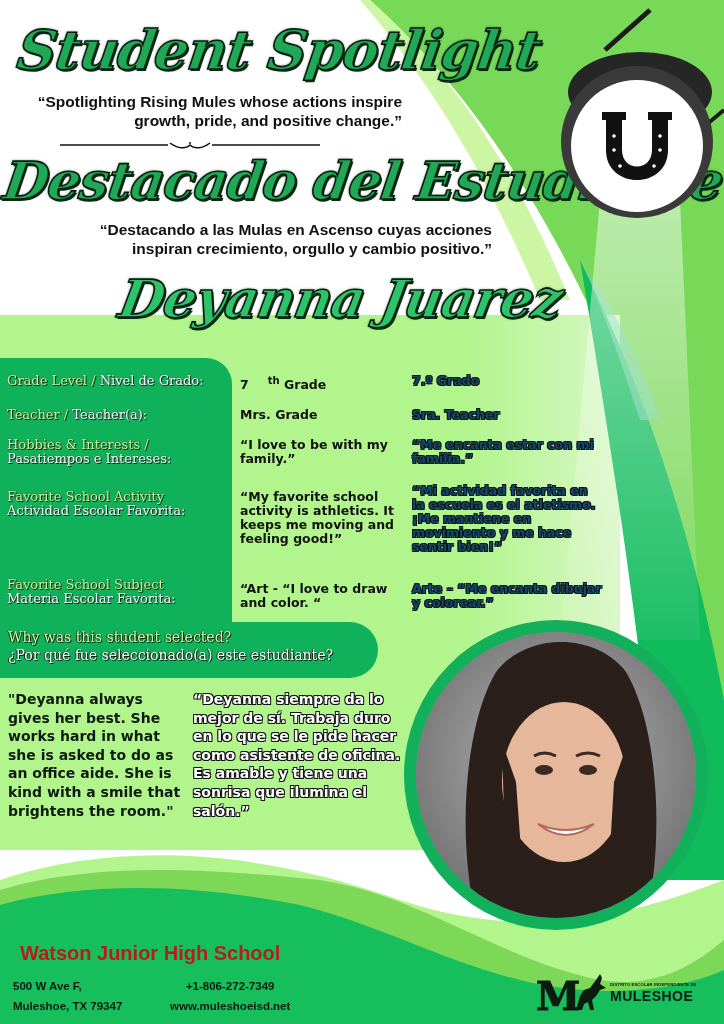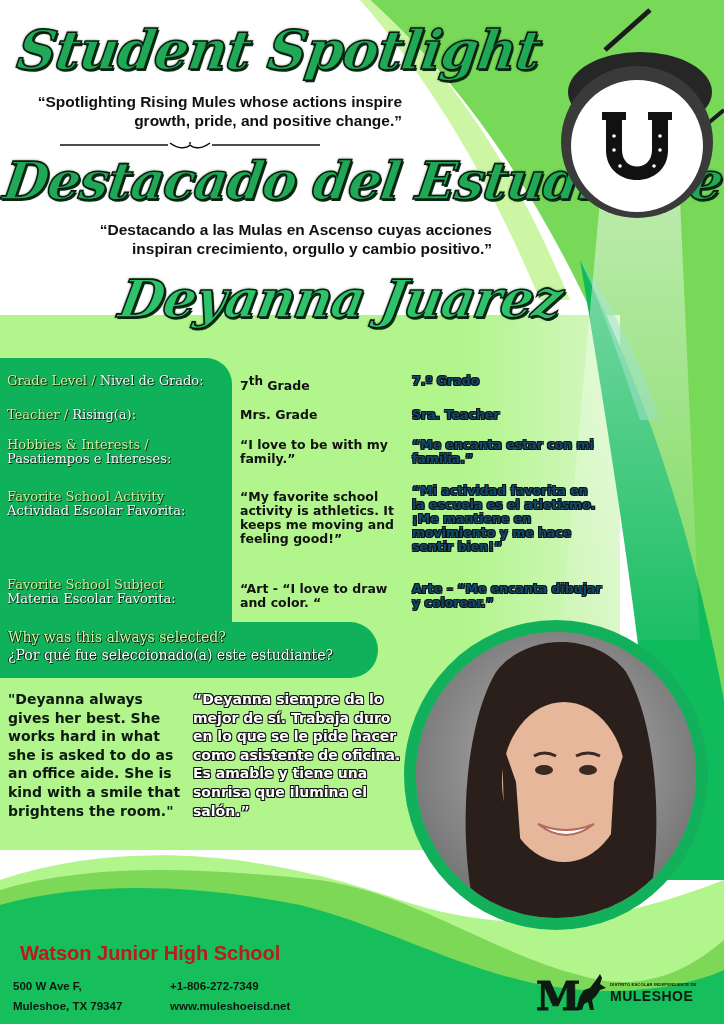--- a/index.html
+++ b/index.html
@@ -55,21 +55,21 @@
     position: absolute; left: 240px; width: 160px;
     font-family: "DejaVu Sans", sans-serif; font-weight: bold;
     font-size: 12.5px; line-height: 14px; color: #111;
   }
   .cell-es {
     position: absolute; left: 412px; width: 190px;
     font-family: "DejaVu Sans", sans-serif; font-weight: bold;
     font-size: 12.5px; line-height: 14px; color: #0c4a6e;
     text-shadow: -1px -1px 0 #111, 1px -1px 0 #111, -1px 1px 0 #111, 1px 1px 0 #111;
   }
-  sup { font-size: 12px; }
+  sup { font-size: 10px; margin-left: 19px; }
 
   .question-bar {
     position: absolute; left: 0; top: 622px; width: 378px; height: 56px;
     background: #0fb25a; border-radius: 0 28px 28px 0;
   }
   .question {
     position: absolute; left: 8px;
     font-family: "DejaVu Serif", serif; font-size: 14px; line-height: 16px;
     text-shadow: 1px 1px 0 #0a2a14, -1px 0 0 #0a2a14;
   }
@@ -106,21 +106,21 @@
     position: absolute; left: 20px; top: 942px;
     font-family: "Liberation Sans", sans-serif; font-weight: bold;
     font-size: 20px; color: #b91c1c;
   }
   .addr {
     position: absolute;
     font-family: "Liberation Sans", sans-serif; font-weight: bold;
     font-size: 11.5px; line-height: 20px; color: #0d1a10;
   }
   #addr1 { left: 13px; top: 976px; }
-  #contact { left: 170px; top: 976px; }
+  #contact { left: 170px; top: 976px; text-align: center; }
 
   .logo { position: absolute; left: 536px; top: 970px; width: 180px; height: 46px; }
   .logo-m {
     position: absolute; left: 0; top: 2px;
     font-family: "DejaVu Serif", serif; font-weight: bold; font-size: 40px; color: #0d1a10;
     -webkit-text-stroke: 1px #0d1a10;
   }
   .logo-small {
     position: absolute; left: 74px; top: 12px;
     font-family: "Liberation Sans", sans-serif; font-weight: bold;
@@ -200,21 +200,21 @@
 
 <div class="label" style="top:374px">
   <span>Grade Level / </span><span class="w">Nivel de Grado:</span>
 </div>
 <div class="cell-en" style="top:374px">
   <span>7</span><sup>th</sup><span> Grade</span>
 </div>
 <div class="cell-es" style="top:374px">7.º Grado</div>
 
 <div class="label" style="top:408px">
-  <span>Teacher / </span><span class="w">Rising(a):</span>
+  <span>Teacher / </span><span class="w">Teacher(a):</span>
 </div>
 <div class="cell-en" style="top:408px">Mrs. Grade</div>
 <div class="cell-es" style="top:408px">Sra. Teacher</div>
 
 <div class="label" style="top:438px">
   <div>Hobbies &amp; Interests /</div>
     <div class="w">Pasatiempos e Intereses:</div>
 </div>
 <div class="cell-en" style="top:438px">“I love to be with my family.”</div>
 <div class="cell-es" style="top:438px">“Me encanta estar con mi familia.”</div>
@@ -227,21 +227,21 @@
 <div class="cell-es" style="top:484px">“Mi actividad favorita en la escuela es el atletismo. ¡Me mantiene en movimiento y me hace sentir bien!”</div>
 
 <div class="label" style="top:578px">
   <div>Favorite School Subject</div>
     <div class="w">Materia Escolar Favorita:</div>
 </div>
 <div class="cell-en" style="top:582px">“Art - “I love to draw and color. “</div>
 <div class="cell-es" style="top:582px">Arte – “Me encanta dibujar y colorear.”</div>
 
 <div class="question-bar"></div>
-<div id="q-en" class="question">Why was this always selected?</div>
+<div id="q-en" class="question">Why was this student selected?</div>
 <div id="q-es" class="question">¿Por qué fue seleccionado(a) este estudiante?</div>
 
 <div class="answer-en">"Deyanna always gives her best. She works hard in what she is asked to do as an office aide. She is kind with a smile that brightens the room."</div>
 <div class="answer-es">“Deyanna siempre da lo mejor de sí. Trabaja duro en lo que se le pide hacer como asistente de oficina. Es amable y tiene una sonrisa que ilumina el salón.”</div>
 
 <div class="photo-ring"></div>
 <div class="photo">
   <svg width="280" height="286" viewBox="0 0 280 286">
     <defs>
       <radialGradient id="bgph" cx="0.5" cy="0.45" r="0.6">

